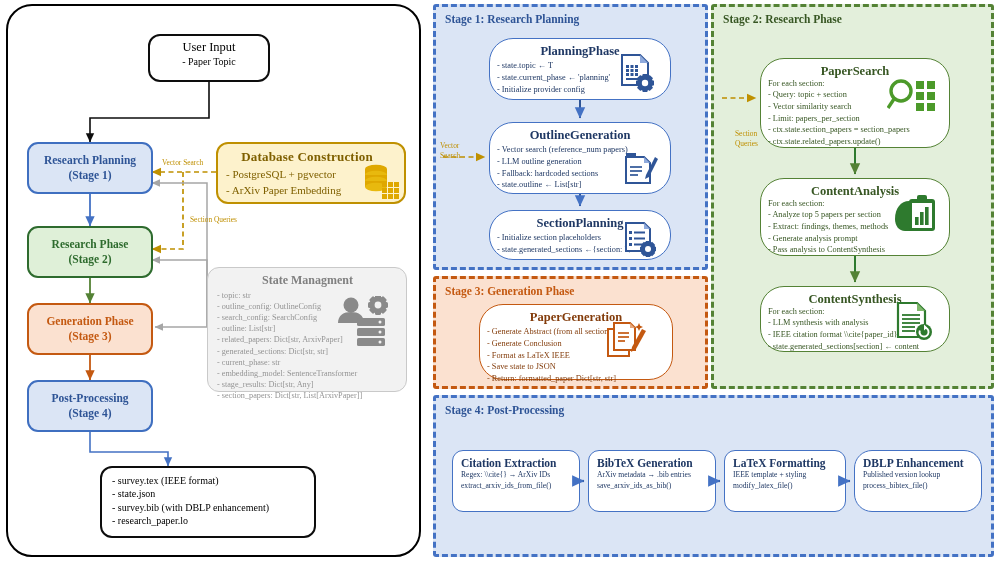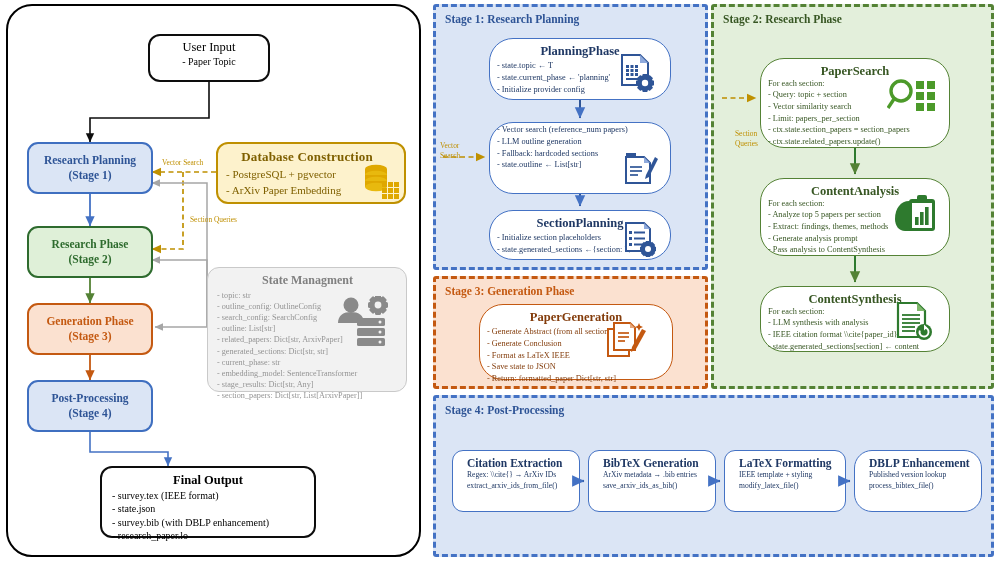--- a/index.html
+++ b/index.html
@@ -53,21 +53,21 @@
   .card.orange .ch{color:#833c0b;}
   .card ul{margin:1px 0 0 0;padding:0 0 0 7px;list-style:none;}
   .card li{font-size:8.3px;line-height:1.42;white-space:nowrap;}
   .card.blue li{color:#1f3864;}
   .card.green li{color:#375623;}
   .card.orange li{color:#833c0b;}
   .card .lead{font-size:8.3px;padding-left:7px;}
   .card.green .lead{color:#375623;}
 
   
-  .s4{background:#fff;border:1.8px solid #4472c4;border-radius:11px;position:absolute;box-sizing:border-box;padding:6px 7px 0 14px;}
+  .s4{background:#fff;border:1.8px solid #4472c4;border-radius:11px;position:absolute;box-sizing:border-box;padding:6px 7px 0 8px;}
   .s4 .h{font-weight:bold;font-size:11.5px;color:#1f3864;}
   .s4 .d{font-size:7.6px;color:#1f3864;line-height:1.45;white-space:nowrap;}
 
   
   .alabel{font-size:7.4px;line-height:1.25;}
   .gold{color:#bf8f00;}
 
   svg.lay{position:absolute;left:0;top:0;width:997px;height:561px;pointer-events:none;}
   .ico{position:absolute;}
 </style>
@@ -204,21 +204,20 @@
       </g>
     <g fill="#f2f2f2">
         <circle cx="45" cy="26" r="1.5"></circle>
         <circle cx="45" cy="36" r="1.5"></circle>
         <circle cx="45" cy="46" r="1.5"></circle>
       </g>
   </svg>
 </div>
 
 <div class="abs blackbox" style="left:100px;top:466px;width:216px;height:72px;padding:5px 10px 0 10px;">
-  <div style="text-align:center;font-weight:bold;font-size:12.5px;">Final Output</div>
   <div style="font-size:10px;line-height:1.33;margin-top:1px;">
     <div>- survey.tex (IEEE format)</div>
     <div>- state.json</div>
     <div>- survey.bib (with DBLP enhancement)</div>
     <div>- research_paper.lo</div>
   </div>
 </div>
 
 <div class="abs dpanel" id="p1">
   <div class="ptitle">Stage 1: Research Planning</div>
@@ -252,20 +251,21 @@
         <rect x="18" y="27.6" width="18" height="4.8"></rect>
       <g transform="rotate(45 27 30)">
           <rect x="24.6" y="21" width="4.8" height="18"></rect>
           <rect x="18" y="27.6" width="18" height="4.8"></rect>
         </g>
       <circle cx="27" cy="30" r="3.2" fill="#fff"></circle>
       </g>
   </svg>
 </div>
 <div class="card blue" style="left:489px;top:122px;width:182px;height:72px;">
+  <div class="ch">OutlineGeneration</div>
   <ul>
     <li>- Vector search (reference_num papers)</li>
     <li>- LLM outline generation</li>
     <li>- Fallback: hardcoded sections</li>
     <li>- state.outline ← List[str]</li>
   </ul>
   <svg class="ico" style="left:133px;top:26px;" width="36" height="38" viewBox="0 0 36 38">
     <path d="M3,8 h18 l6,6 v20 h-24 z" fill="#fff" stroke="#2f5597" stroke-width="2"></path>
     <path d="M21,8 v6 h6 z" fill="#8faadc"></path>
     <g stroke="#2f5597" stroke-width="1.7">

